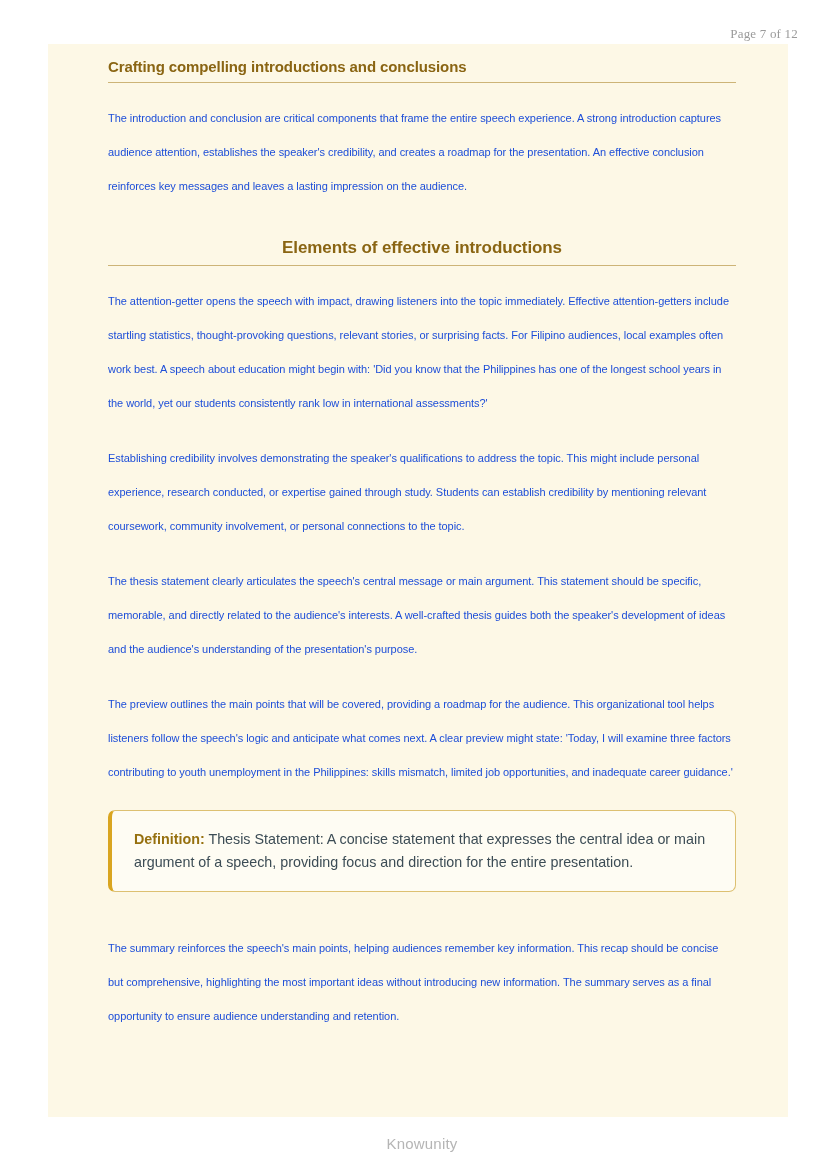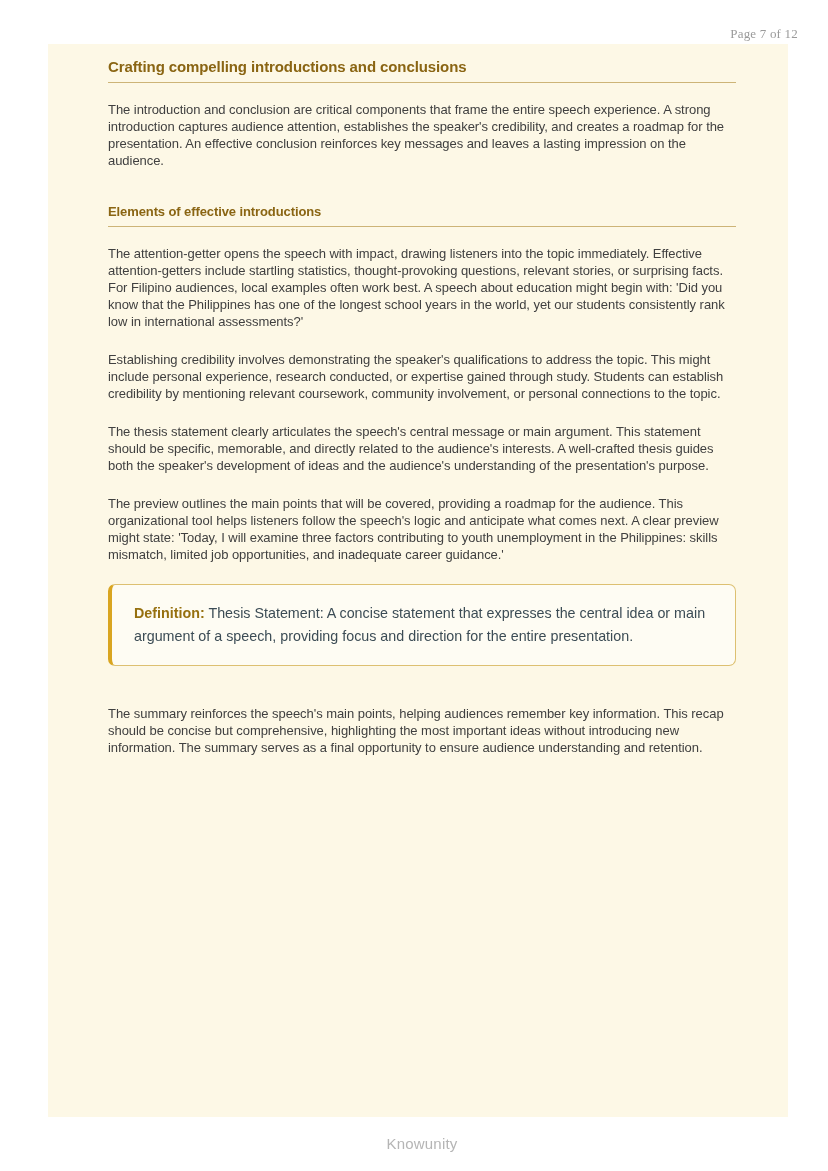--- a/index.html
+++ b/index.html
@@ -47,31 +47,32 @@
     padding: 14px 0 7px 0;
     font-size: 15px;
     font-weight: bold;
     color: #8a6513;
     letter-spacing: -0.1px;
     border-bottom: 1.5px solid #cdb477;
     width: 628px;
     box-sizing: border-box;
   }
   h2.section-heading.sub {
-    font-size: 13px;
+    font-size: 17px;
+    text-align: center;
   }
   .heading-gap {
     height: 18px;
   }
   p.body-text {
     margin: 0;
     width: 628px;
-    font-size: 13px;
-    line-height: 17px;
-    color: #404040;
+    font-size: 11px;
+    line-height: 34px;
+    color: #1d4ed8;
     letter-spacing: -0.05px;
   }
   .para-gap {
     height: 21px;
   }
   .callout {
     margin: 0;
     width: 628px;
     box-sizing: border-box;
     background: #fefcf3;

